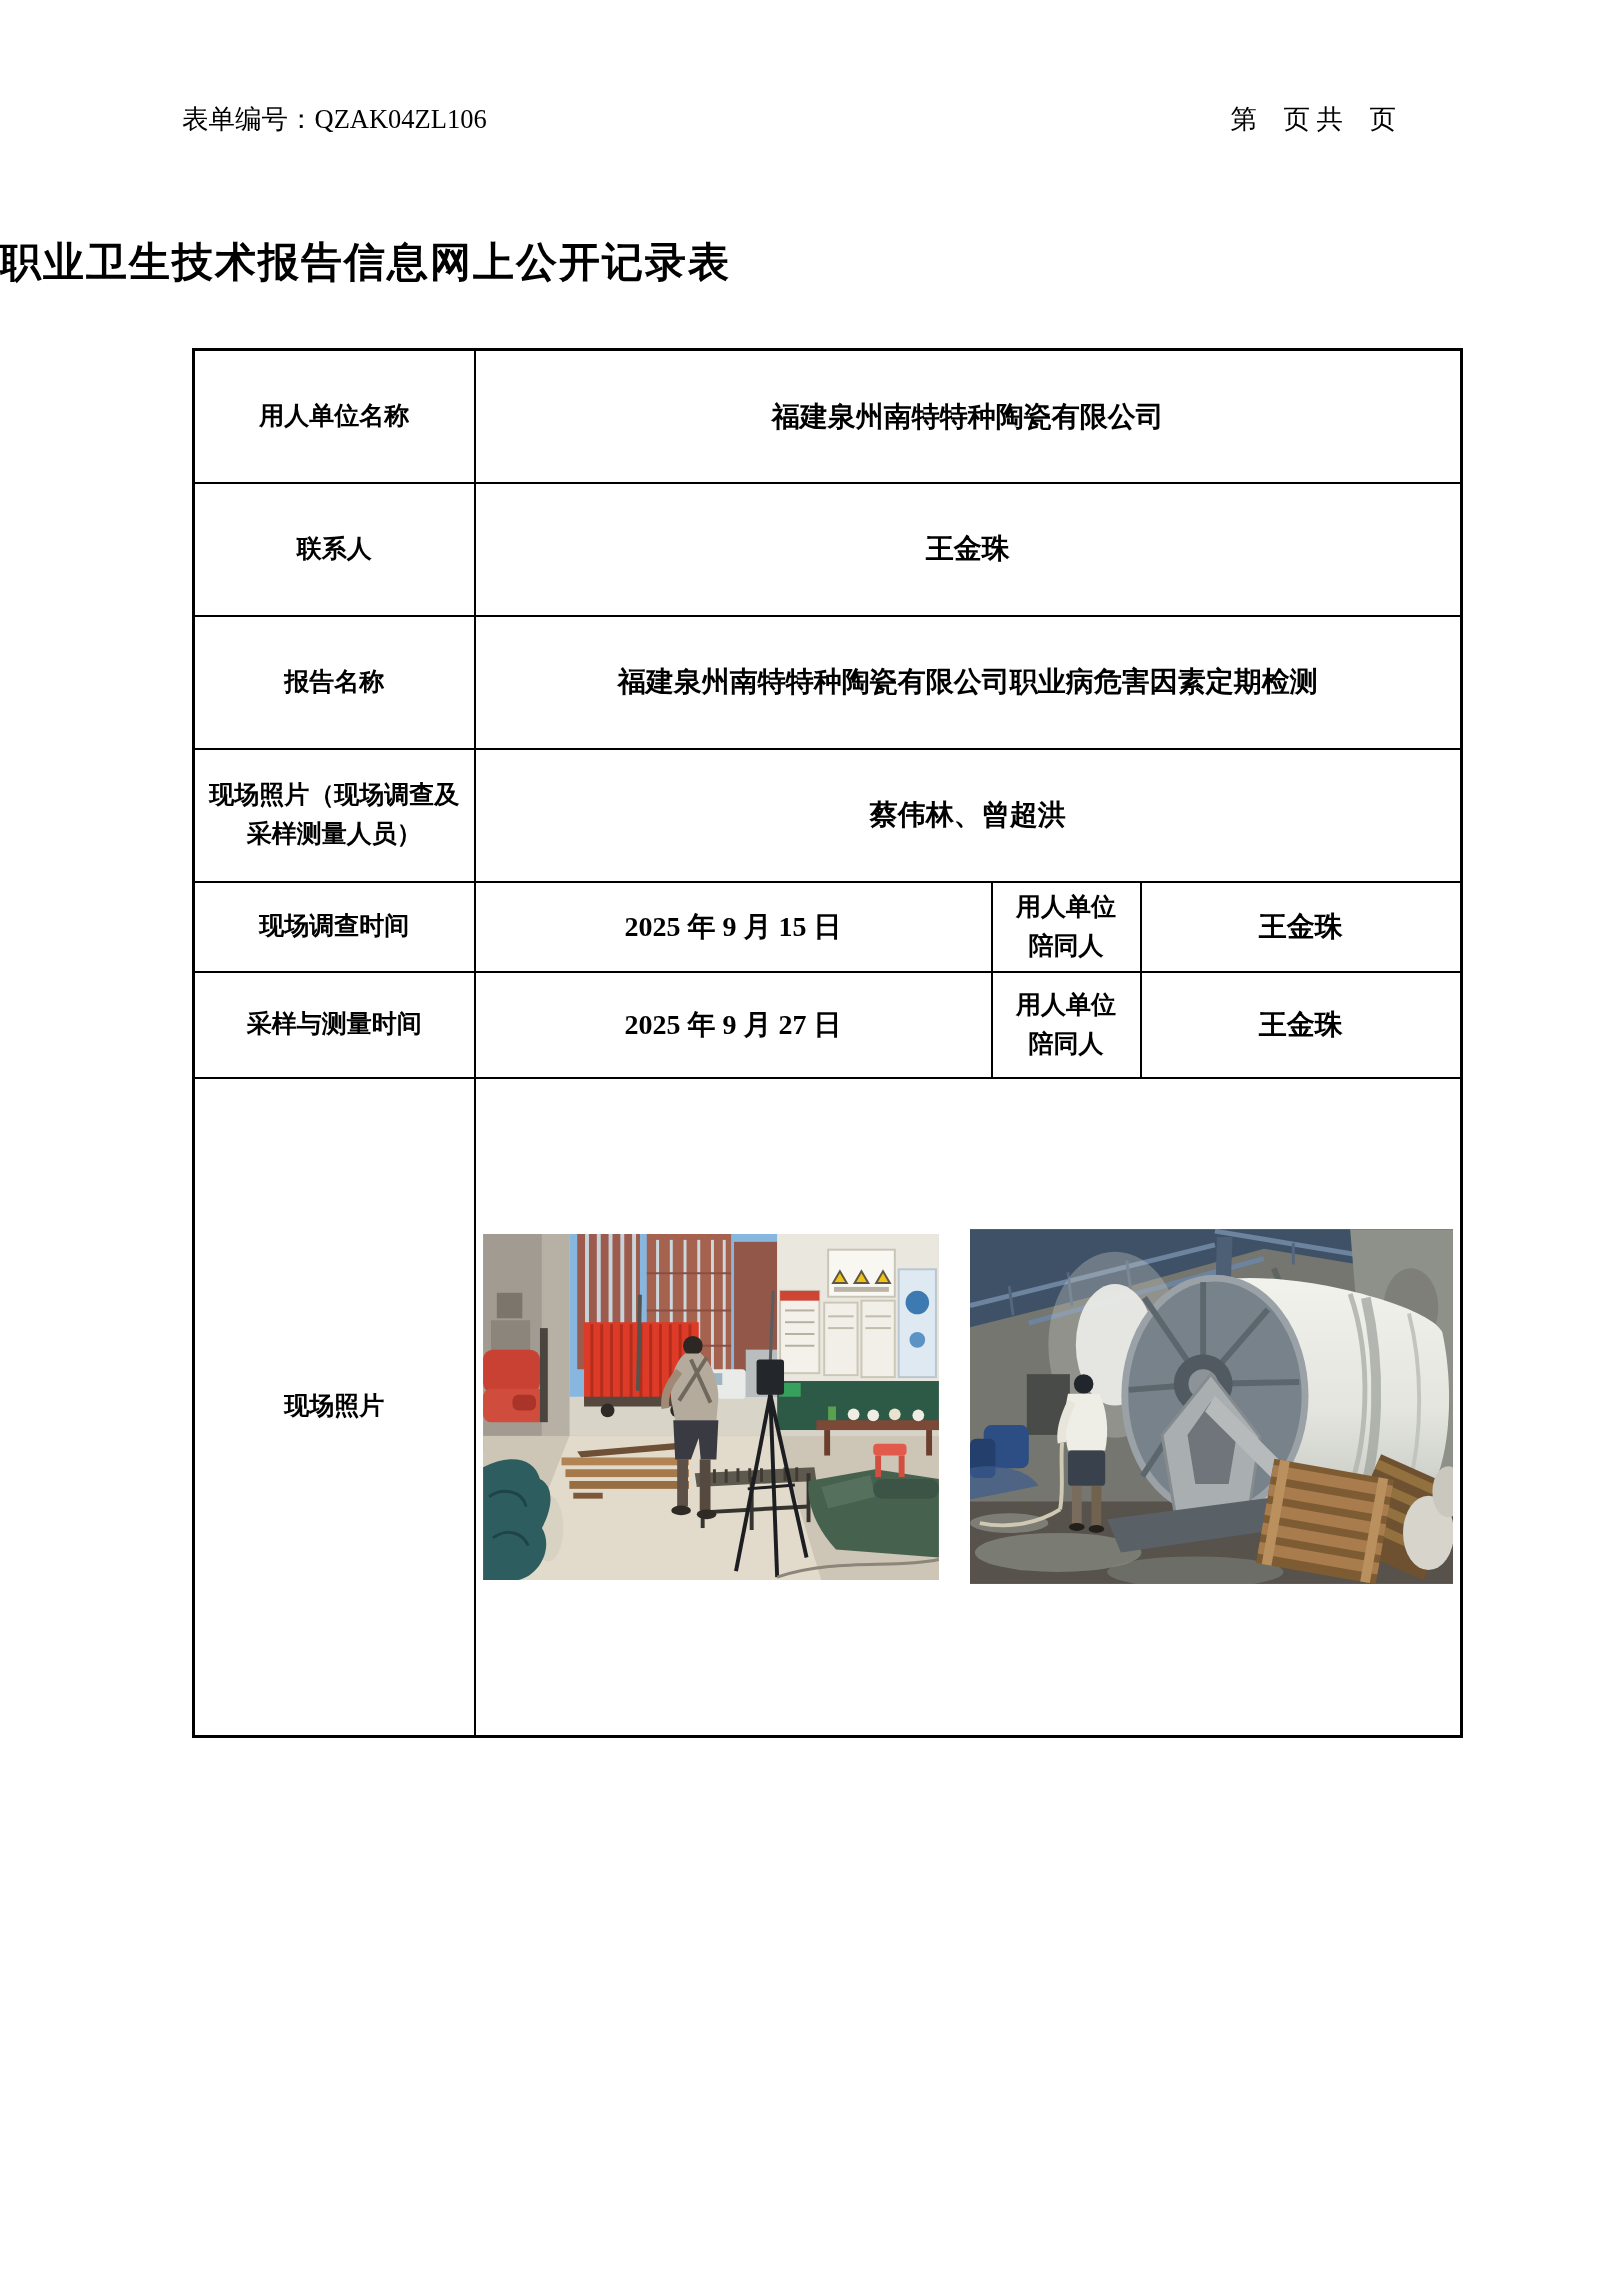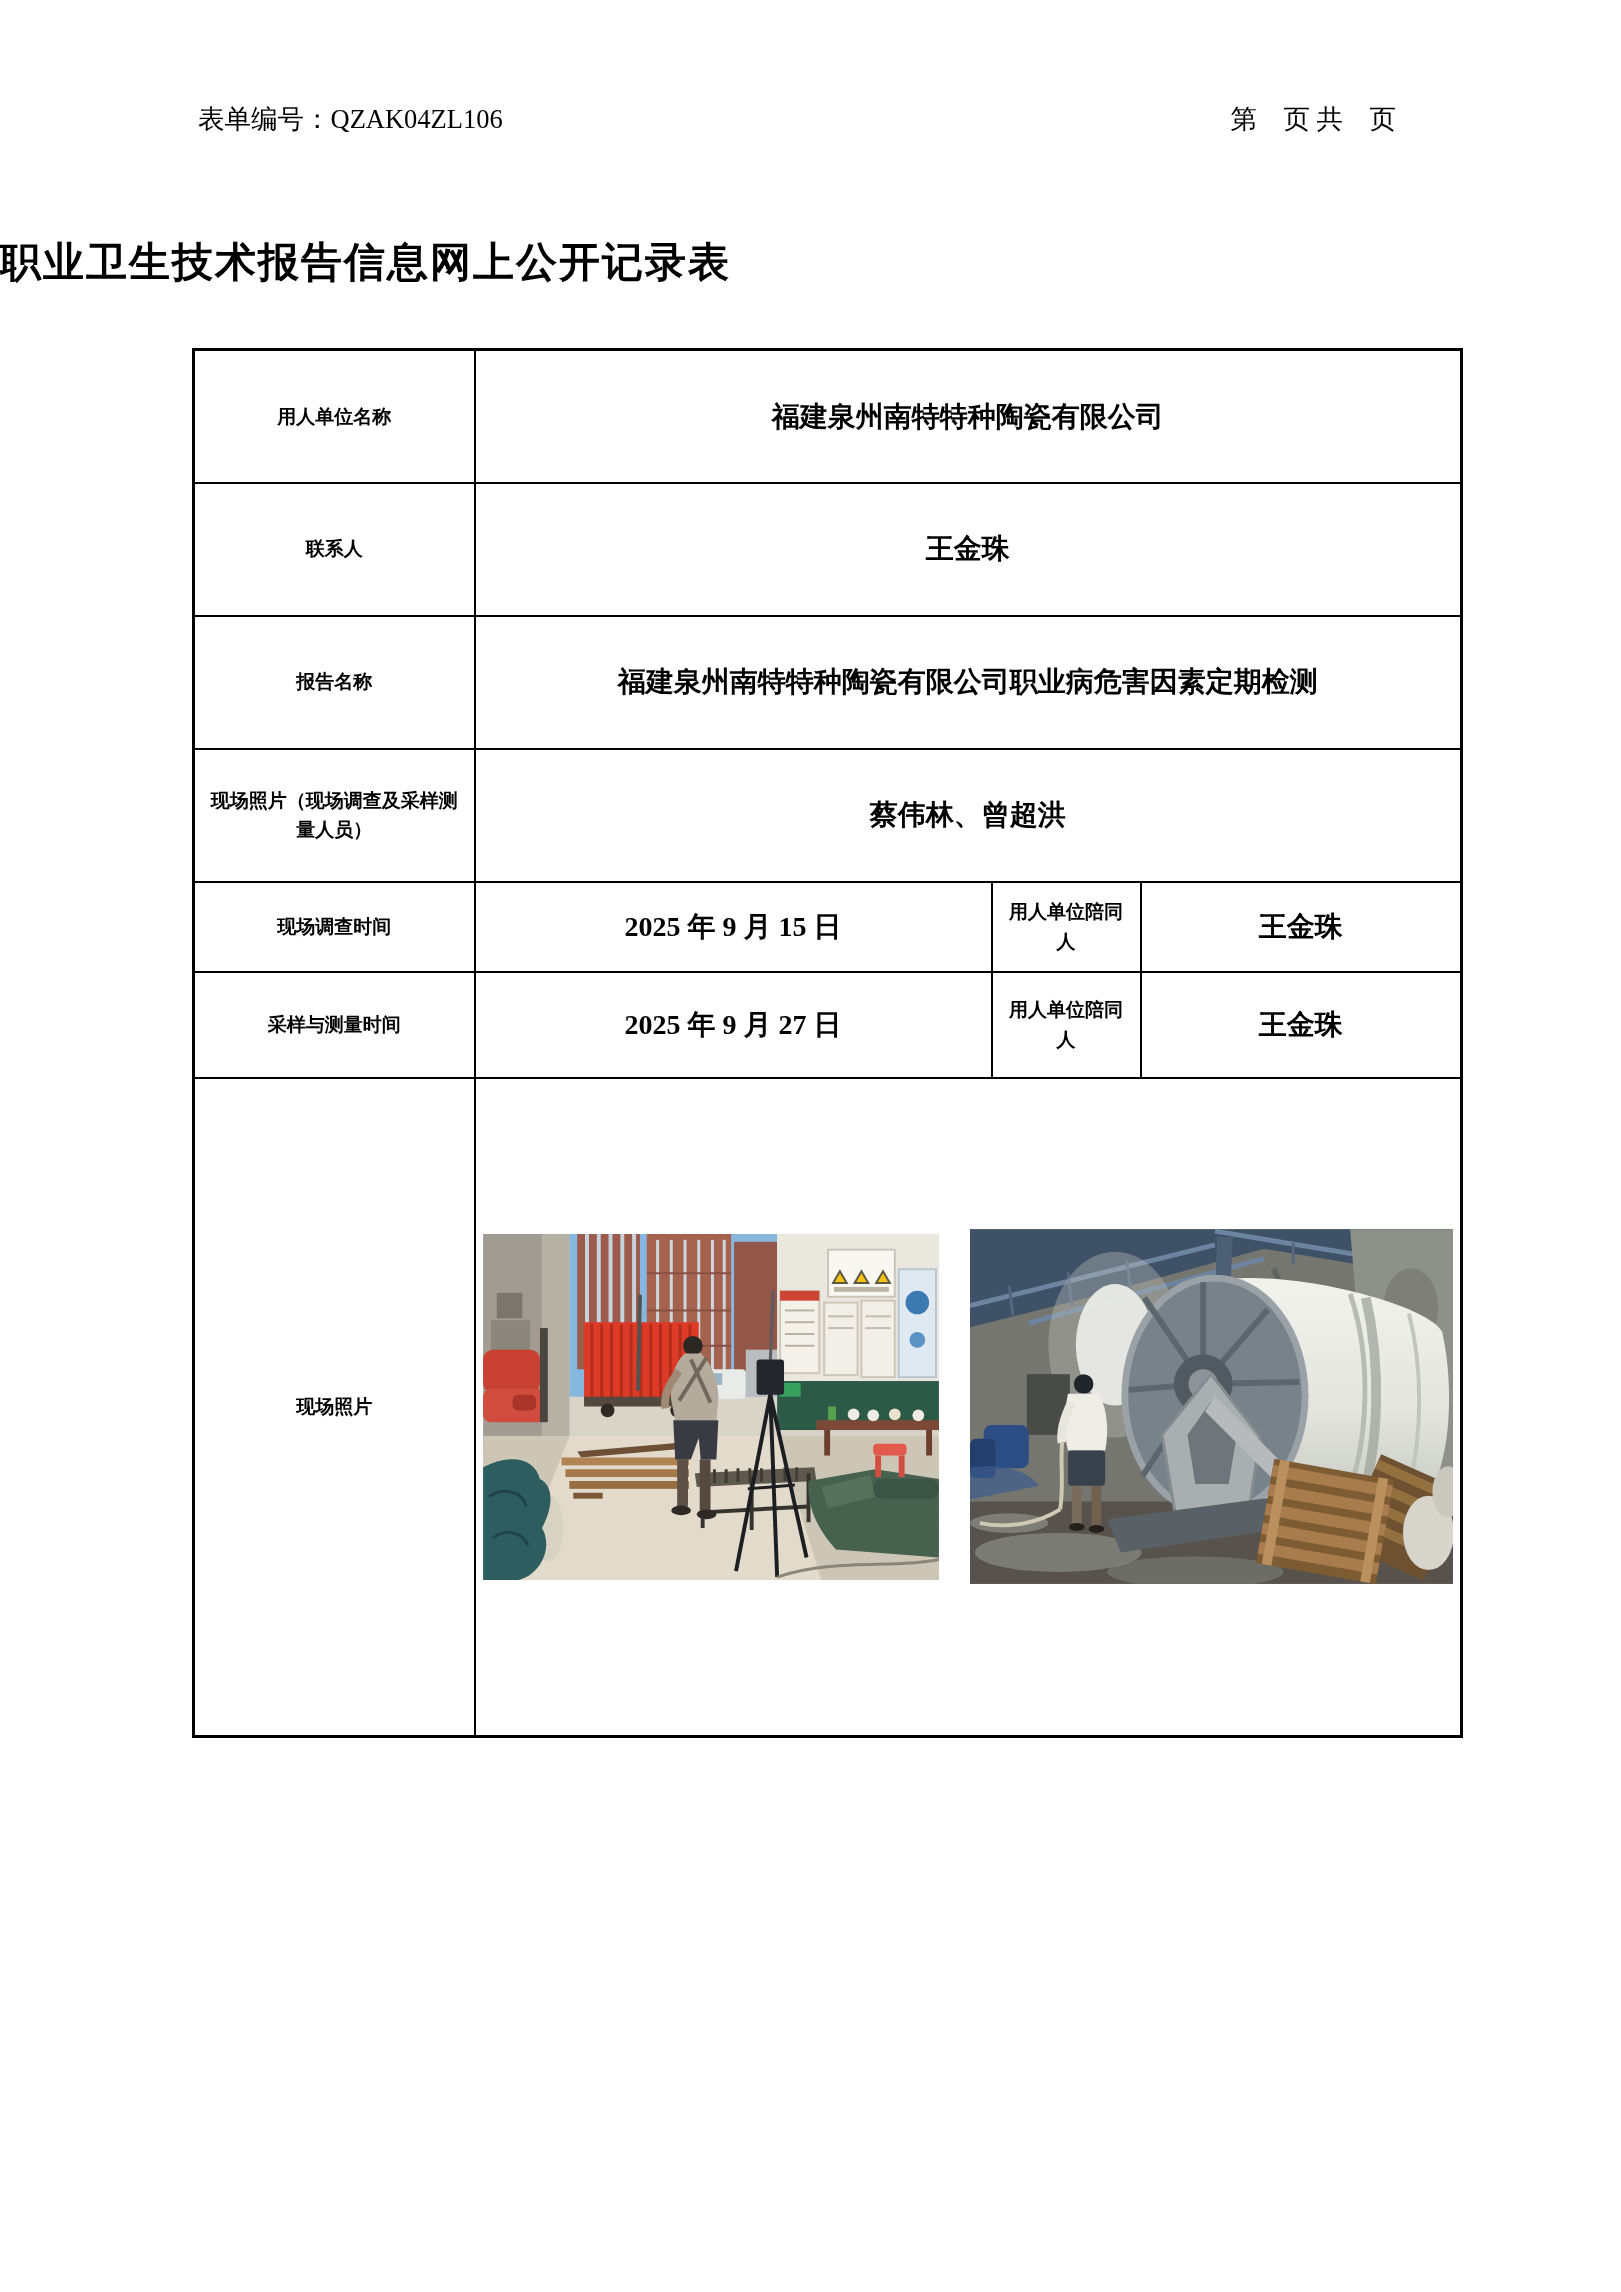--- a/index.html
+++ b/index.html
@@ -11,21 +11,21 @@
   .page {
     position: relative;
     width: 1621px;
     height: 2293px;
     margin: 0 auto;
     background: #ffffff;
     overflow: hidden;
   }
   .header-row {
     position: absolute;
-    left: 198px;
+    left: 182px;
     right: 225px;
     top: 102px;
     display: flex;
     justify-content: space-between;
     font-size: 26.5px;
     line-height: 1.3;
   }
   .doc-title {
     position: absolute;
     left: 0;
@@ -49,21 +49,21 @@
     border: 2px solid #000;
     text-align: center;
     vertical-align: middle;
     font-size: 28px;
     line-height: 1.55;
     padding: 3.9px 9.8px;
     font-weight: bold;
   }
   table.form td.label-cell {
     font-weight: bold;
-    font-size: 19px;
+    font-size: 25px;
     padding: 3.9px 11.8px;
   }
   tr.r-std  { height: 133px; }
   tr.r-7    { height: 90px; }
   tr.r-8    { height: 106px; }
   tr.r-photo{ height: 659px; }
   .photos {
     display: flex;
     justify-content: center;
     align-items: center;

